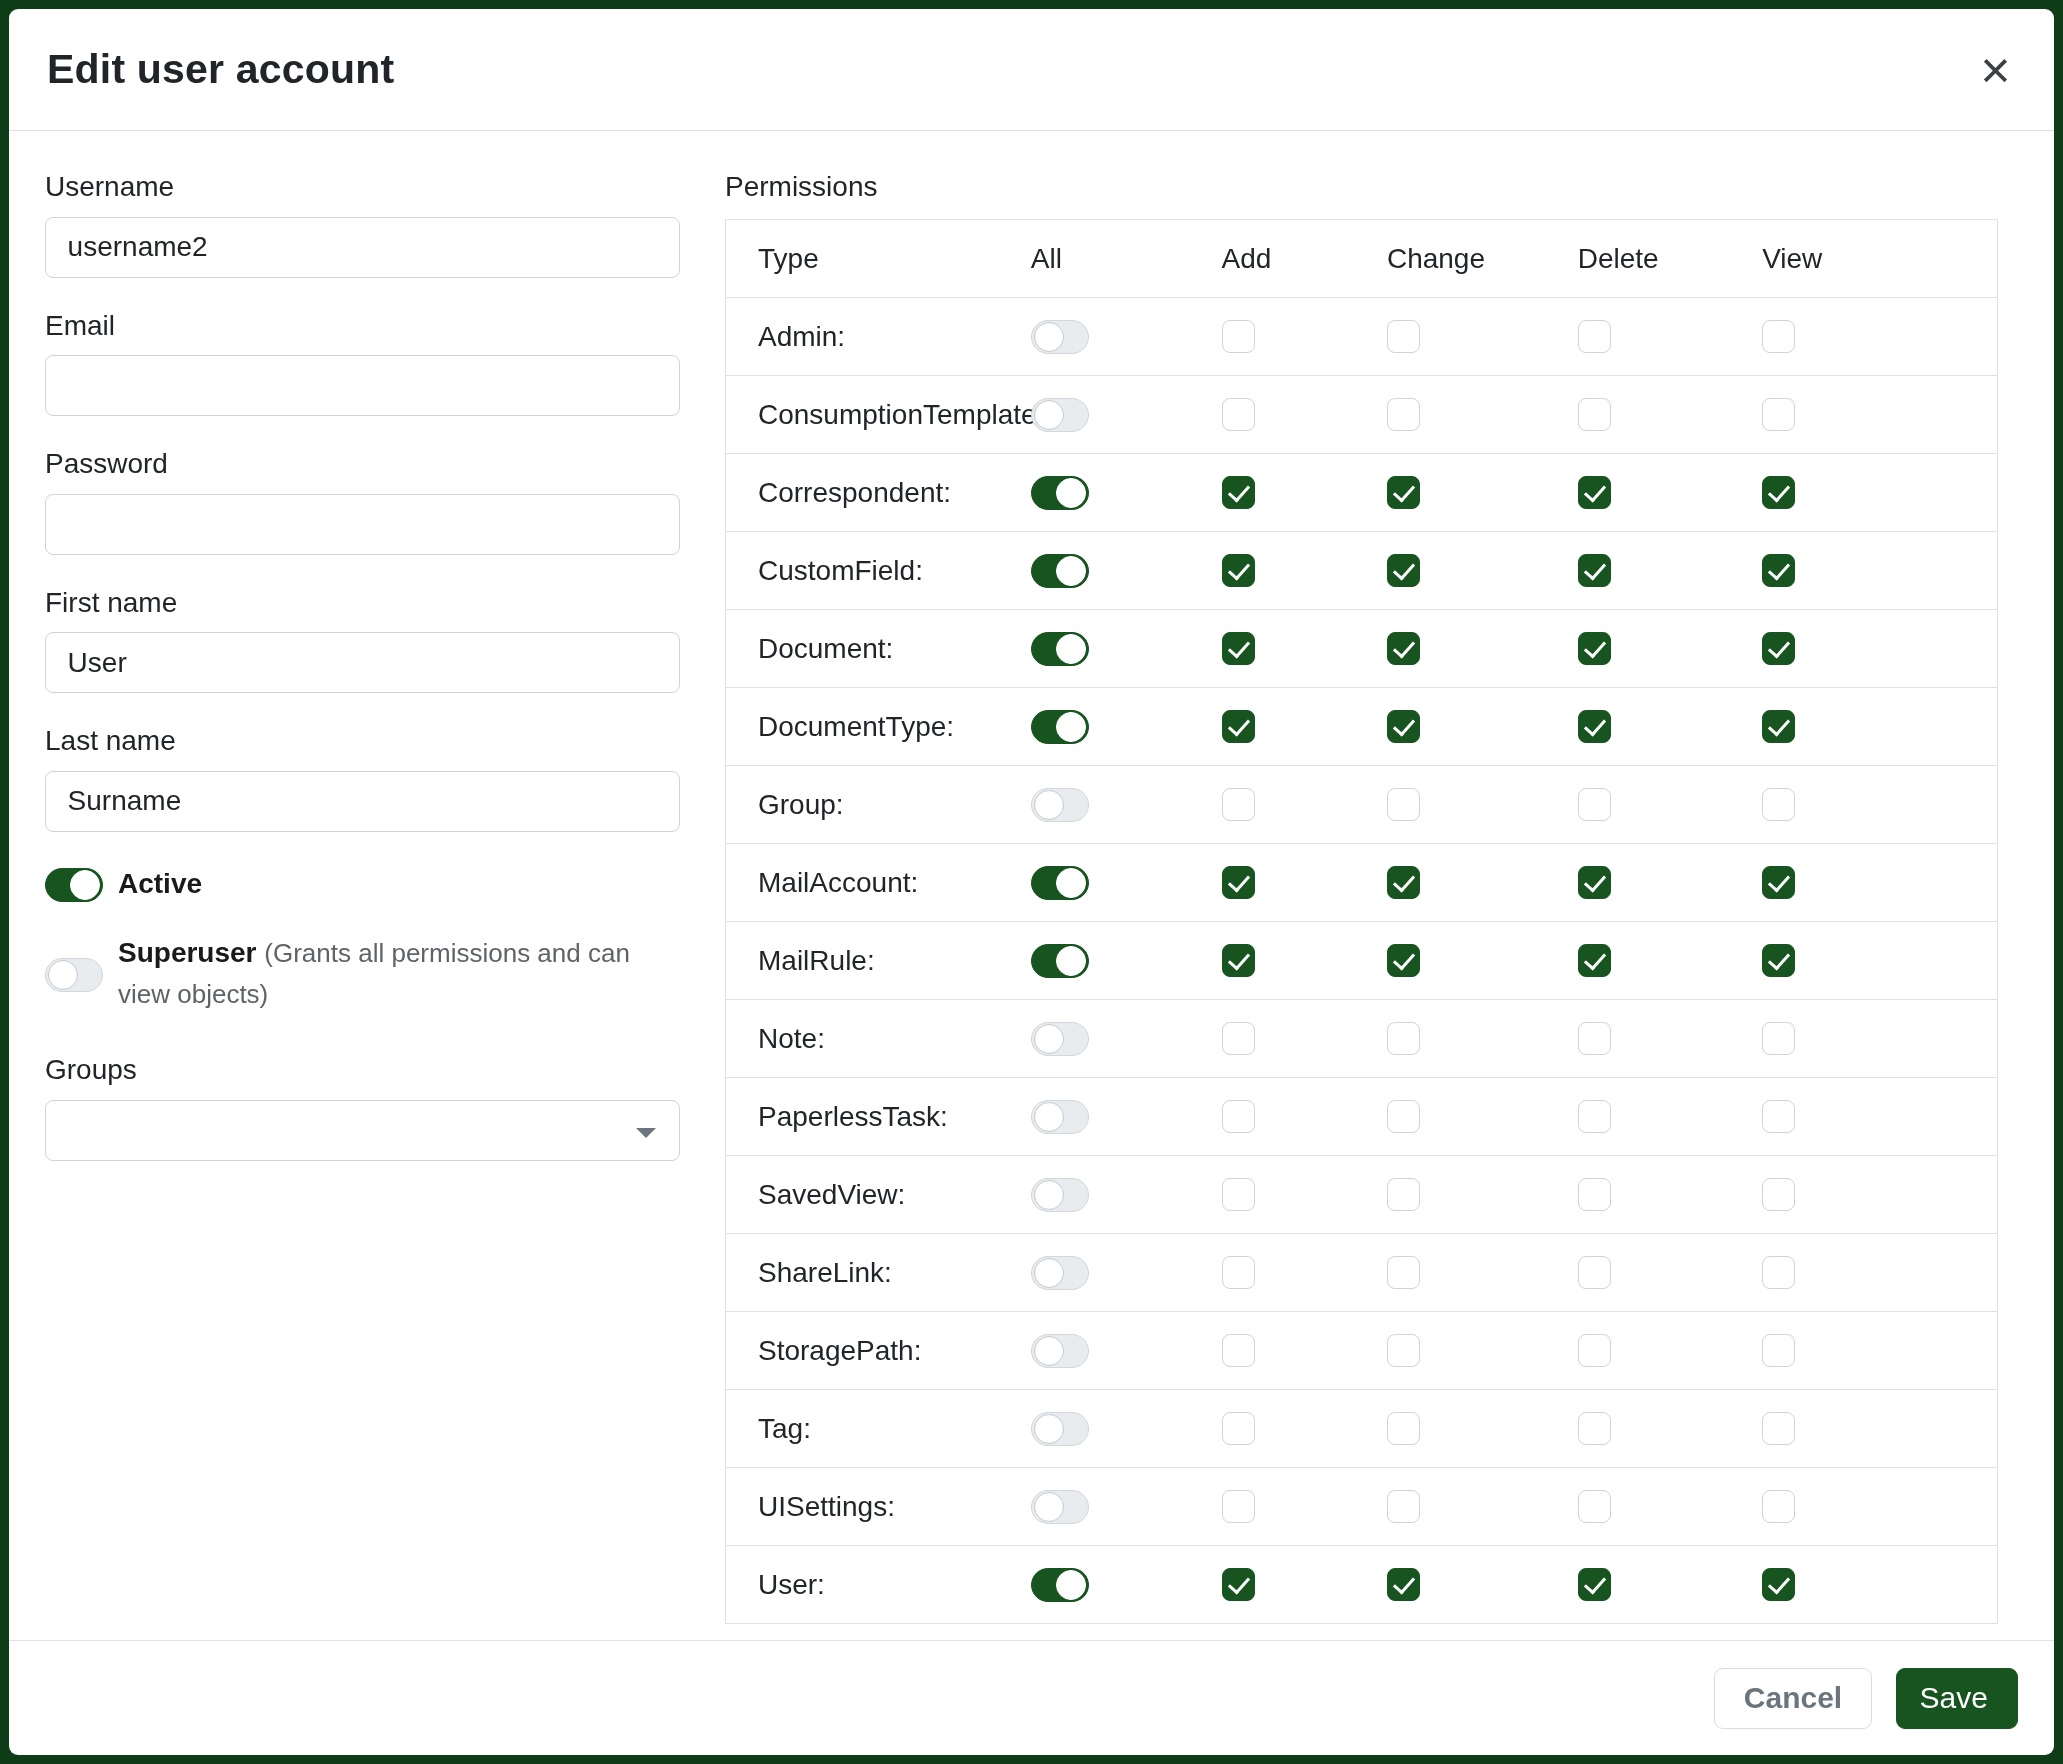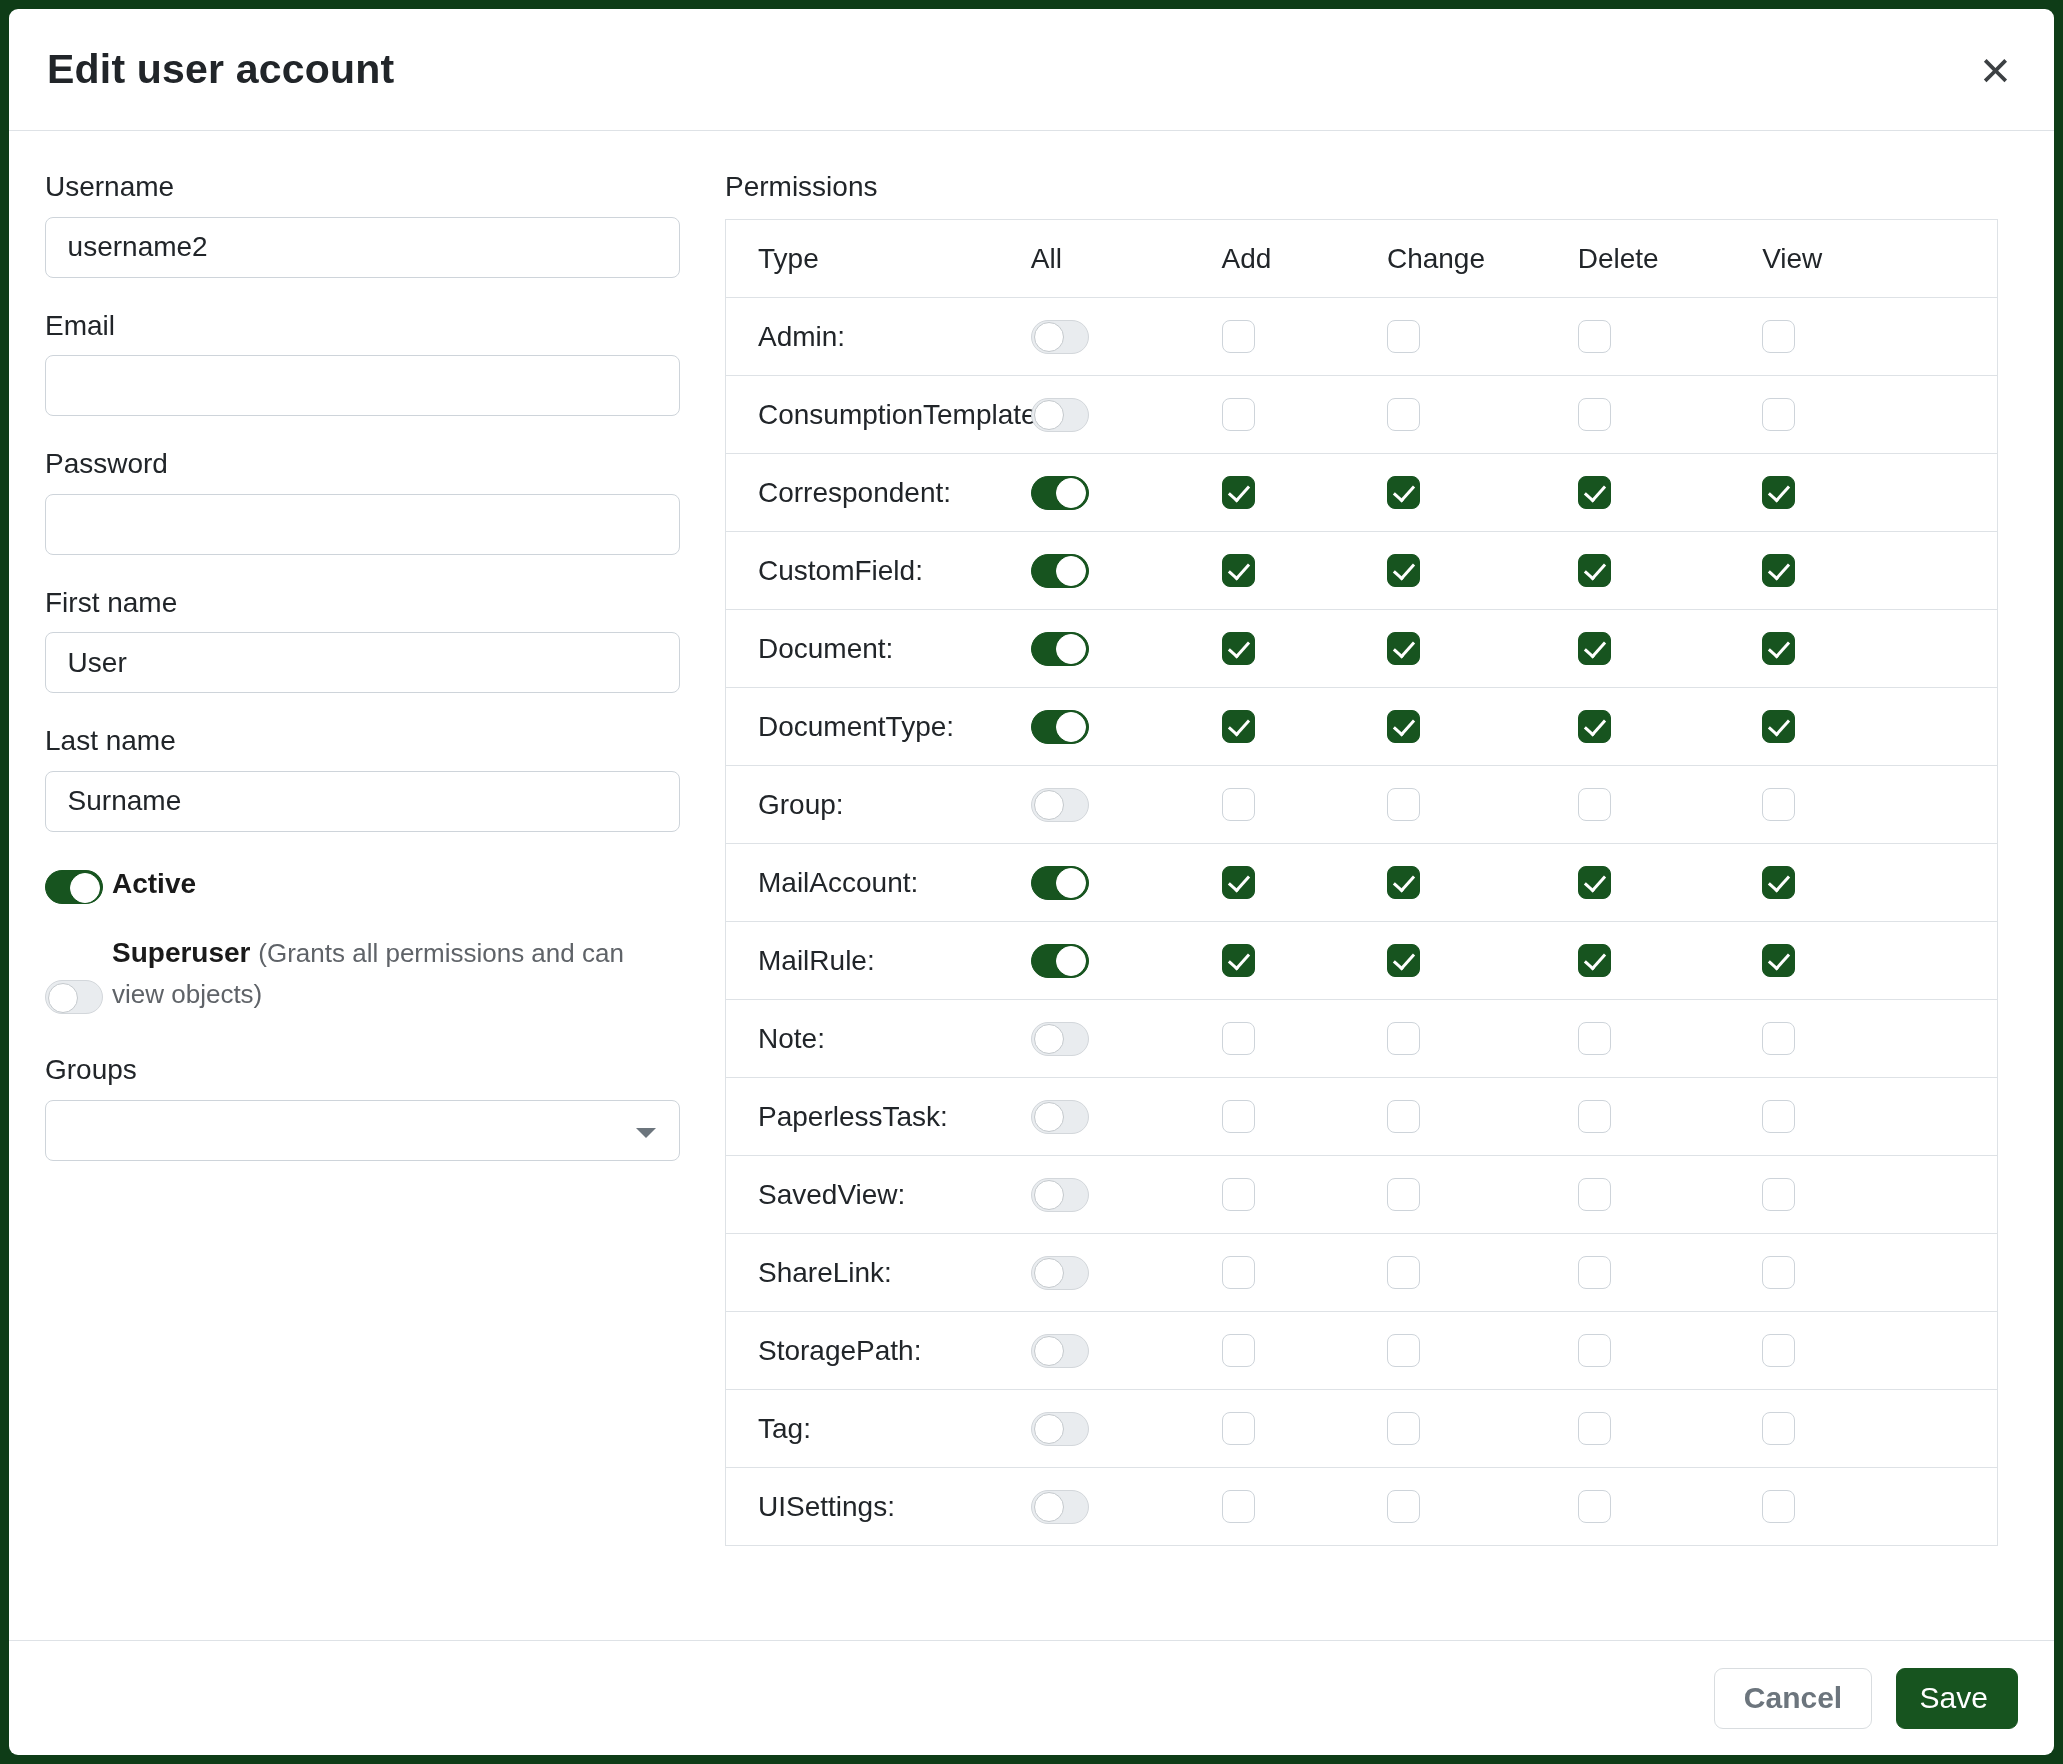--- a/index.html
+++ b/index.html
@@ -46,21 +46,21 @@
     position: relative; width: 58px; height: 34px; border-radius: 17px;
     background: #e9ecef; border: 0.9px solid #d3d7db; cursor: pointer; flex: 0 0 auto;
   }
   .switch::after {
     content: ""; position: absolute; top: 1.8px; left: 1.8px;
     width: 28px; height: 28px; border-radius: 50%;
     background: #fff; border: 0.9px solid #c4c9cd;
   }
   .switch.on { background: #17541f; border-color: #17541f; }
   .switch.on::after { left: auto; right: 1.8px; border-color: #ffffff; }
-  .switch-row { display: flex; align-items: flex-end; gap: 9px; margin-bottom: 21.6px; margin-top: 29px; }
+  .switch-row { display: flex; align-items: center; gap: 15px; margin-bottom: 21.6px; margin-top: 29px; }
   .switch-row .switch { margin-top: 1.8px; }
   .switch-text { flex: 1 1 auto; font-size: 28px; line-height: 1.45; }
   .switch-label { font-weight: 600; color: #1a1a1a; }
   .switch-hint { font-weight: 400; color: #5f6368; font-size: 26px; }
   .groups-field { margin-top: 40px; }
   .select-box {
     position: relative; width: 100%; height: 61px;
     border: 1.8px solid #ced4da; border-radius: 8px; background: #fff; cursor: pointer;
   }
   .select-caret {
@@ -476,20 +476,38 @@
           <td>
                 <div class="cb"></div>
               </td>
           <td>
                 <div class="cb"></div>
               </td>
           <td>
                 <div class="cb"></div>
               </td>
         </tr>
+            <tr class="perm-row">
+          <td class="type-cell"><span>User:</span></td>
+          <td>
+                <div class="switch on"></div>
+              </td>
+          <td>
+                <div class="cb checked"></div>
+              </td>
+          <td>
+                <div class="cb checked"></div>
+              </td>
+          <td>
+                <div class="cb checked"></div>
+              </td>
+          <td>
+                <div class="cb checked"></div>
+              </td>
+        </tr>
           </tbody>
       </table>
 
     </div>
 
   </div>
 
   <div class="modal-footer">
     <button class="btn btn-cancel">Cancel</button>
     <button class="btn btn-save">Save</button>

